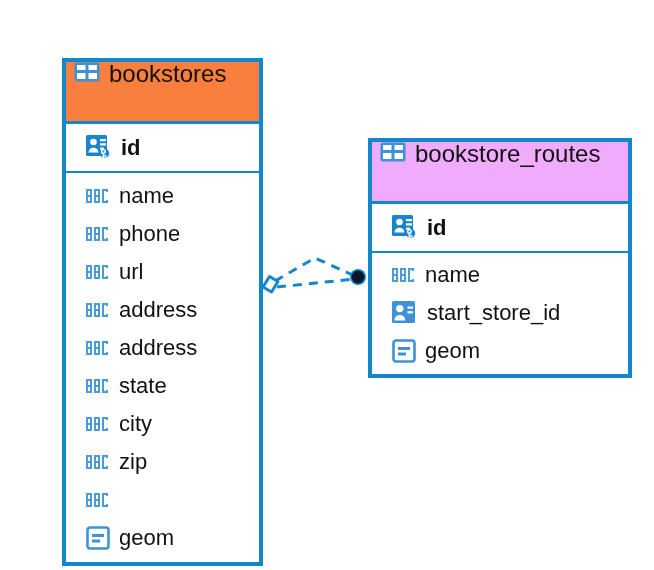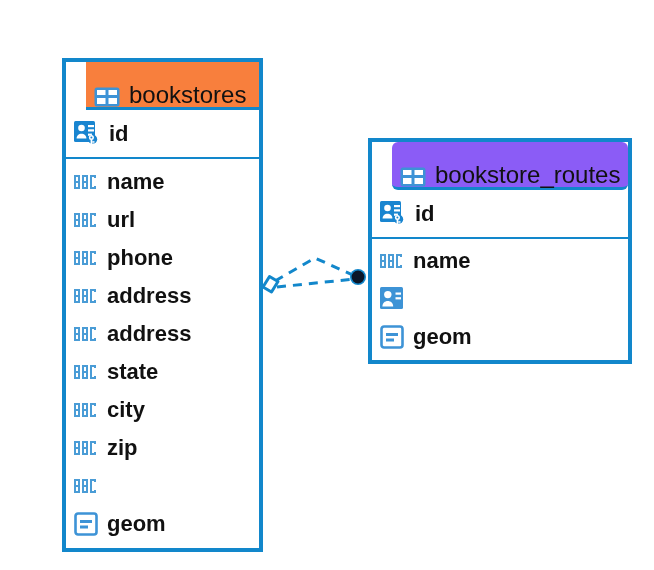--- a/index.html
+++ b/index.html
@@ -37,63 +37,61 @@
   }
   #entity-bookstore-routes {
     left: 368px;
     top: 138px;
     width: 264px;
   }
 
   .entity-header {
     box-sizing: border-box;
     display: flex;
-    align-items: flex-end;
-    height: 48px;
+    align-items: flex-start;
+    height: 62px;
     padding-left: 8px;
     border-bottom: 3px solid #1287CB;
-    margin-left: 20px;
   }
   .entity-header.accent-orange { background: #F87F3D; }
-  .entity-header.accent-grey   { background: #8b5cf6; border-radius: 6px; }
+  .entity-header.accent-grey   { background: #f0abfc; }
 
   .entity-title {
     font-size: 24px;
     color: #111111;
     line-height: 1;
     margin-left: 9px;
     white-space: nowrap;
   }
 
   
   .field-row {
     box-sizing: border-box;
     display: flex;
     align-items: center;
     height: 38px;
-    padding-left: 8px;
+    padding-left: 20px;
   }
   .field-row.pk {
     height: 49px;
     border-bottom: 2px solid #1287CB;
   }
   .field-row.pk .field-label {
     font-weight: bold;
   }
   .field-label {
     font-size: 22px;
     color: #111111;
     line-height: 1;
     margin-left: 9px;
     white-space: nowrap;
   }
   .fields-body {
     padding-top: 4px;
     padding-bottom: 5px;
-    font-weight: bold;
   }
   .fields-body.tight { padding-top: 3px; padding-bottom: 4px; }
 
   
   .icon {
     flex: 0 0 auto;
     display: block;
     width: 26px;
     height: 22px;
   }
@@ -189,45 +187,45 @@
               <rect x="8" y="6" width="6" height="2"></rect>
             <rect x="12" y="7" width="2" height="7"></rect>
               <rect x="8" y="12" width="6" height="2"></rect>
             <rect x="16" y="0" width="6" height="2"></rect>
               <rect x="16" y="0" width="2" height="14"></rect>
             <rect x="16" y="12" width="6" height="2"></rect>
               <rect x="20" y="0" width="2" height="3"></rect>
             <rect x="20" y="11" width="2" height="3"></rect>
           </g>
         </svg>
+        <span class="field-label">phone</span>
+      </div>
+      <div class="field-row">
+        <svg class="icon icon-abc" viewBox="0 0 24 14">
+          <g fill="#4A9CD6">
+            <rect x="0" y="0" width="2" height="14"></rect>
+              <rect x="0" y="0" width="6" height="2"></rect>
+            <rect x="4" y="1" width="2" height="5"></rect>
+              <rect x="0" y="6" width="6" height="2"></rect>
+            <rect x="4" y="7" width="2" height="7"></rect>
+              <rect x="0" y="12" width="6" height="2"></rect>
+            <rect x="8" y="0" width="2" height="14"></rect>
+              <rect x="8" y="0" width="6" height="2"></rect>
+            <rect x="12" y="1" width="2" height="5"></rect>
+              <rect x="8" y="6" width="6" height="2"></rect>
+            <rect x="12" y="7" width="2" height="7"></rect>
+              <rect x="8" y="12" width="6" height="2"></rect>
+            <rect x="16" y="0" width="6" height="2"></rect>
+              <rect x="16" y="0" width="2" height="14"></rect>
+            <rect x="16" y="12" width="6" height="2"></rect>
+              <rect x="20" y="0" width="2" height="3"></rect>
+            <rect x="20" y="11" width="2" height="3"></rect>
+          </g>
+        </svg>
         <span class="field-label">url</span>
-      </div>
-      <div class="field-row">
-        <svg class="icon icon-abc" viewBox="0 0 24 14">
-          <g fill="#4A9CD6">
-            <rect x="0" y="0" width="2" height="14"></rect>
-              <rect x="0" y="0" width="6" height="2"></rect>
-            <rect x="4" y="1" width="2" height="5"></rect>
-              <rect x="0" y="6" width="6" height="2"></rect>
-            <rect x="4" y="7" width="2" height="7"></rect>
-              <rect x="0" y="12" width="6" height="2"></rect>
-            <rect x="8" y="0" width="2" height="14"></rect>
-              <rect x="8" y="0" width="6" height="2"></rect>
-            <rect x="12" y="1" width="2" height="5"></rect>
-              <rect x="8" y="6" width="6" height="2"></rect>
-            <rect x="12" y="7" width="2" height="7"></rect>
-              <rect x="8" y="12" width="6" height="2"></rect>
-            <rect x="16" y="0" width="6" height="2"></rect>
-              <rect x="16" y="0" width="2" height="14"></rect>
-            <rect x="16" y="12" width="6" height="2"></rect>
-              <rect x="20" y="0" width="2" height="3"></rect>
-            <rect x="20" y="11" width="2" height="3"></rect>
-          </g>
-        </svg>
-        <span class="field-label">phone</span>
       </div>
       <div class="field-row">
         <svg class="icon icon-abc" viewBox="0 0 24 14">
           <g fill="#4A9CD6">
             <rect x="0" y="0" width="2" height="14"></rect>
               <rect x="0" y="0" width="6" height="2"></rect>
             <rect x="4" y="1" width="2" height="5"></rect>
               <rect x="0" y="6" width="6" height="2"></rect>
             <rect x="4" y="7" width="2" height="7"></rect>
               <rect x="0" y="12" width="6" height="2"></rect>
@@ -434,20 +432,21 @@
       </div>
 
       <div class="field-row">
         <svg class="icon icon-fk" viewBox="0 0 26 24">
           <rect x="0" y="0" width="23" height="22" rx="1.5" fill="#3D93D6"></rect>
           <circle cx="7.8" cy="7.6" r="3.7" fill="#FFFFFF"></circle>
           <path d="M2.4 19.6c0-3.4 2.4-5.5 5.4-5.5s5.4 2.1 5.4 5.5z" fill="#FFFFFF"></path>
           <rect x="15.5" y="5.5" width="5.5" height="2.2" fill="#FFFFFF"></rect>
           <rect x="15.5" y="10.2" width="5.5" height="2.2" fill="#FFFFFF"></rect>
         </svg>
+        <span class="field-label">start_store_id</span>
       </div>
 
 
       <div class="field-row">
         <svg class="icon icon-geom" viewBox="0 0 24 24">
           <rect x="1.5" y="1.5" width="21" height="21" rx="2.5" fill="#FFFFFF" stroke="#3D93D6" stroke-width="2.6"></rect>
           <rect x="6" y="8" width="12" height="3" fill="#3D93D6"></rect>
           <rect x="6" y="13.5" width="8" height="3" fill="#3D93D6"></rect>
         </svg>
         <span class="field-label">geom</span>

